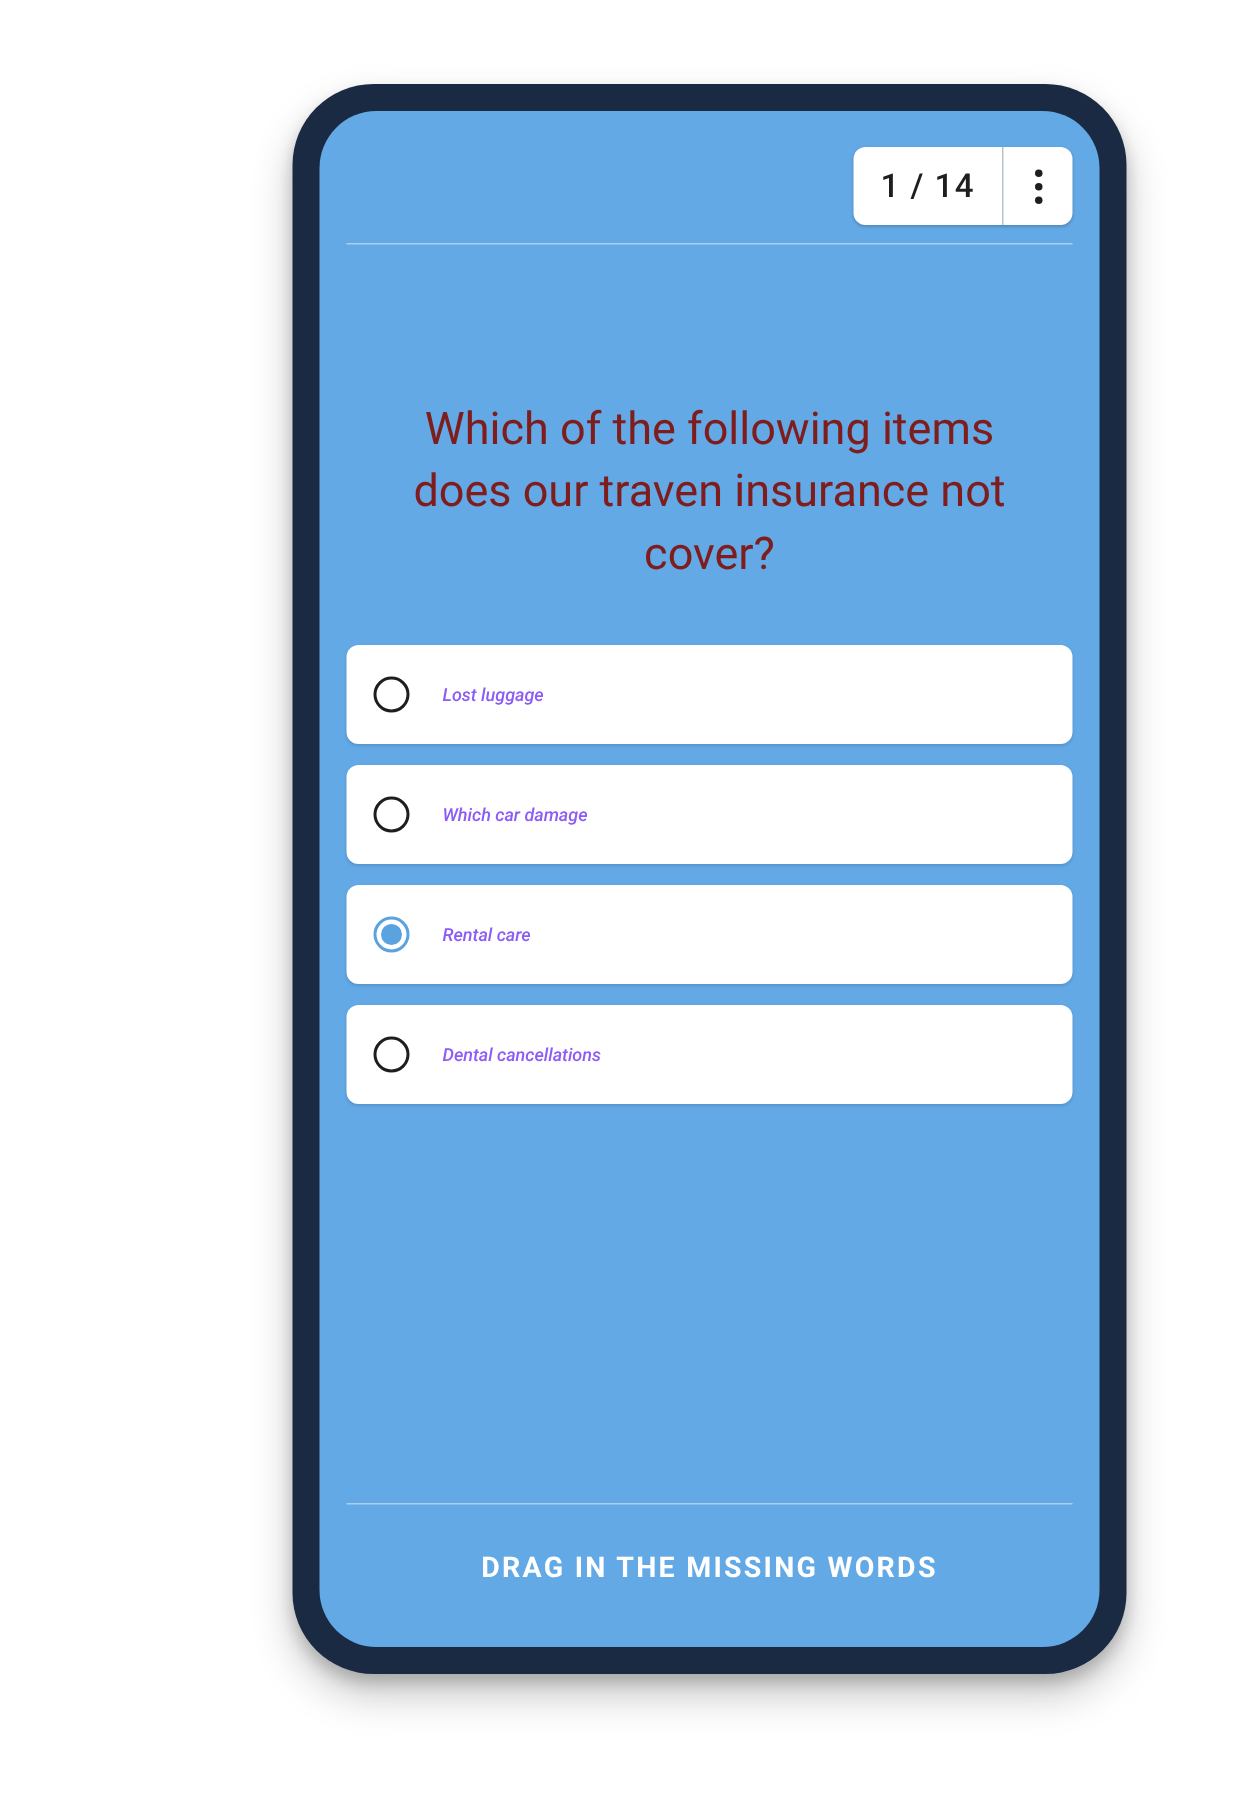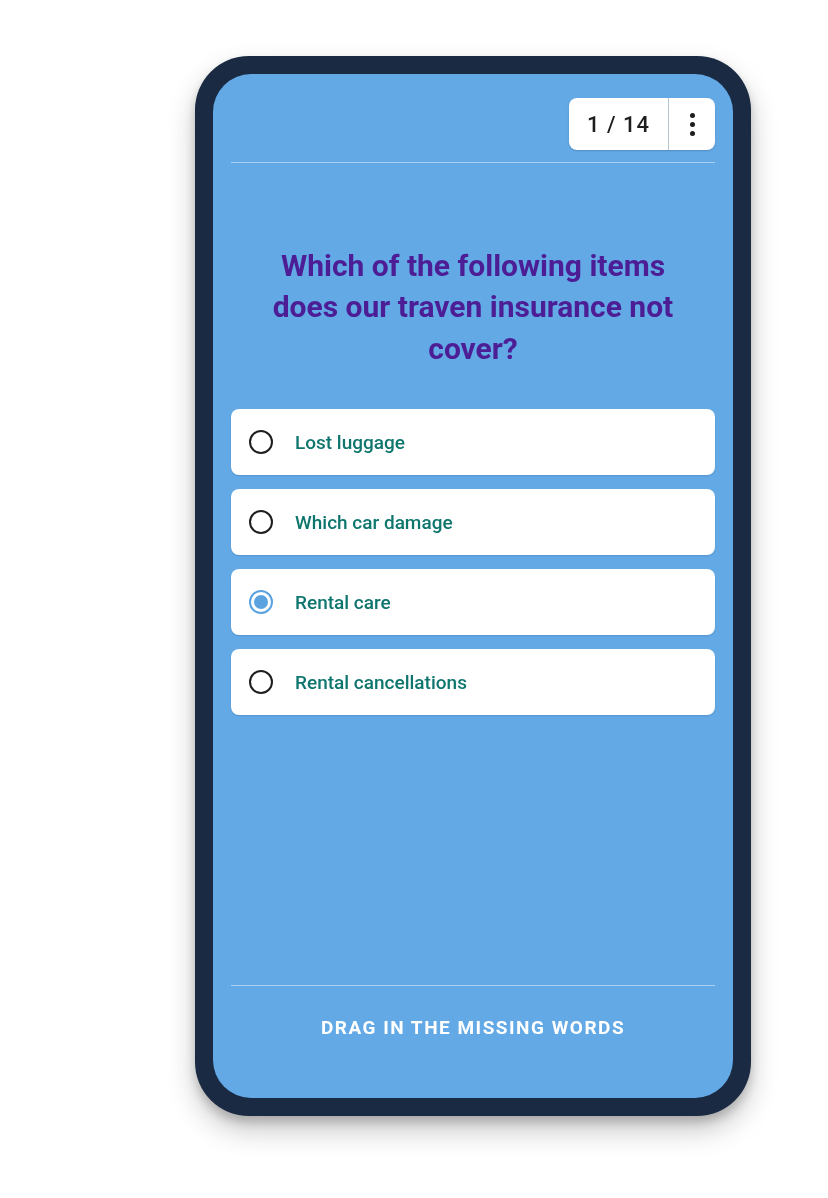--- a/index.html
+++ b/index.html
@@ -81,24 +81,25 @@
       margin: 6px 18px 0 18px;
       height: 1px;
       background: rgba(255,255,255,0.45);
     }
 
     .question-wrap {
       padding: 82px 34px 34px 34px;
       text-align: center;
     }
     .question-wrap h1 {
-      color: #4c1d95;
+      color: #7f1d1d;
       font-size: 30px;
       line-height: 1.38;
-      font-weight: 700;
+      font-weight: 400;
+      margin-top: 21px;
     }
 
     .options {
       padding: 6px 18px 0 18px;
       display: flex;
       flex-direction: column;
       gap: 14px;
     }
     .option {
       background: #ffffff;
@@ -126,28 +127,29 @@
     }
     .radio.selected::after {
       content: "";
       width: 14px;
       height: 14px;
       border-radius: 50%;
       background: #5aa3e0;
       display: block;
     }
     .option-label {
-      font-size: 19px;
-      color: #0f766e;
+      font-size: 12px;
+      color: #8b5cf6;
       font-weight: 500;
+      font-style: italic;
     }
 
     .footer-area {
       margin-top: auto;
-      padding: 0 18px 59px 18px;
+      padding: 0 18px 42px 18px;
     }
     .hr-bottom {
       height: 1px;
       background: rgba(255,255,255,0.45);
       margin-bottom: 30px;
     }
     .footer-label {
       text-align: center;
       color: #ffffff;
       font-size: 19px;
@@ -190,21 +192,21 @@
         <div class="option">
           <span class="radio"></span>
           <span class="option-label">Which car damage</span>
         </div>
         <div class="option">
           <span class="radio selected"></span>
           <span class="option-label">Rental care</span>
         </div>
         <div class="option">
           <span class="radio"></span>
-          <span class="option-label">Rental cancellations</span>
+          <span class="option-label">Dental cancellations</span>
         </div>
       </div>
 
       <div class="footer-area">
         <div class="hr-bottom"></div>
         <div class="footer-label">DRAG IN THE MISSING WORDS</div>
       </div>
 
     </div>
   </div>

